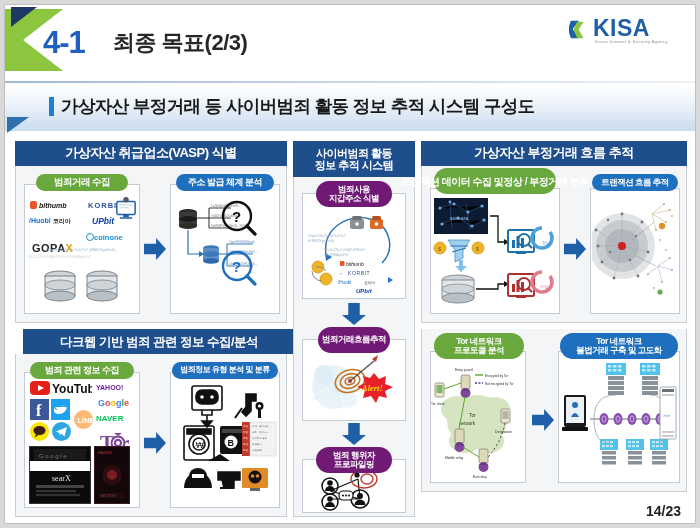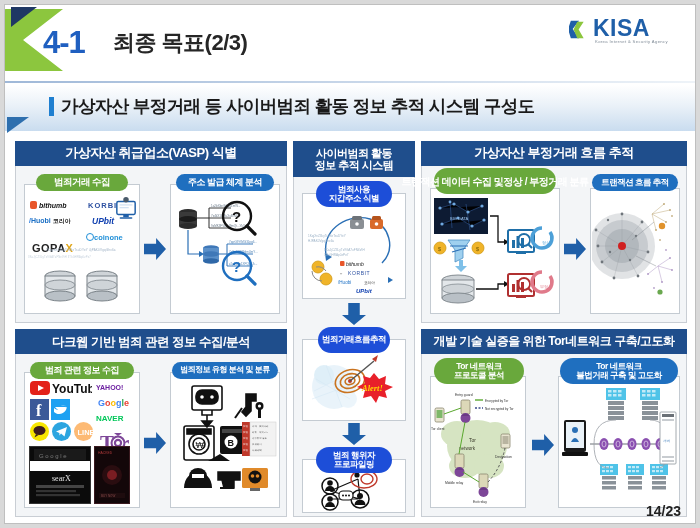--- a/index.html
+++ b/index.html
@@ -88,21 +88,21 @@
     position:absolute;background:#ffffff;border:1px solid #c4cbd2;
     box-sizing:border-box;
   }
   .pill{
     position:absolute;border-radius:999px;color:#fff;font-weight:bold;
     text-align:center;display:flex;align-items:center;justify-content:center;
     line-height:1.1;letter-spacing:-.5px;z-index:4;white-space:nowrap;
   }
   .pill.green{background:#69a83c;}
   .pill.blue{background:#1f6fbf;}
-  .pill.orange{background:#1d4ed8;}
+  .pill.orange{background:#701a75;}
 
   
   .arr-r{position:absolute;background:#1f5fa8;
     clip-path:polygon(0% 26%,55% 26%,55% 0%,100% 50%,55% 100%,55% 74%,0% 74%);}
   .arr-d{position:absolute;background:#1f5fa8;
     clip-path:polygon(26% 0%,74% 0%,74% 55%,100% 55%,50% 100%,0% 55%,26% 55%);}
 
   
   .logo{position:absolute;font-weight:bold;white-space:nowrap;}
   .sq{position:absolute;box-sizing:border-box;}
@@ -241,21 +241,21 @@
 
             <circle cx="62" cy="70" r="14" fill="none" stroke="#1f6fbf" stroke-width="2.4"></circle>
             <path d="M72 80 L80 88" stroke="#1f6fbf" stroke-width="3.2" stroke-linecap="round"></path>
             <text x="57" y="76" font-size="15" font-weight="bold" fill="#1f6fbf">?</text>
           </svg>
         </div>
       </div>
     </div>
 
     <div class="panel" style="left:10px;top:196px;width:272px;height:188px;">
-      <div class="panel-hd" style="width:100%;height:25px;font-size:12.5px;">다크웹 기반 범죄 관련 정보 수집/분석</div>
+      <div class="panel-hd" style="width:100%;height:25px;font-size:12.5px;margin-left:8px;">다크웹 기반 범죄 관련 정보 수집/분석</div>
       <div class="panel-bd" style="width:100%;height:163px;">
 
         <div class="sbox" style="left:8px;top:18px;width:116px;height:136px;"></div>
         <div class="pill green" style="left:14px;top:8px;width:104px;height:17px;font-size:9px;">범죄 관련 정보 수집</div>
 
         <div class="fig" style="left:14px;top:26px;">
           <svg width="62" height="17" viewBox="0 0 62 17">
             <rect x="0" y="1" width="20" height="14" rx="4" fill="#e32119"></rect>
             <path d="M8 5 L14 8 L8 11 Z" fill="#fff"></path>
             <text x="22" y="13" font-size="12" font-weight="bold" fill="#0f0f0f" font-family="Liberation Sans">YouTube</text>
@@ -287,21 +287,21 @@
           <svg width="19" height="19" viewBox="0 0 19 19">
               <ellipse cx="9.5" cy="8.5" rx="6" ry="4.6" fill="#3c1e1e"></ellipse>
               <path d="M6 12 l-1.5 3.5 l4 -2.6 z" fill="#3c1e1e"></path>
             </svg>
         </div>
         <div class="fig" style="left:36px;top:68px;width:19px;height:19px;border-radius:50%;background:#2ca5e0;">
           <svg width="19" height="19" viewBox="0 0 19 19">
               <path d="M4 9.5 L15 5 L12.5 14.5 L9 11.5 L7.5 13.5 L7.4 11 Z" fill="#fff"></path>
             </svg>
         </div>
-        <div class="fig" style="left:58px;top:68px;width:19px;height:19px;border-radius:50%;background:#fdba74;text-align:center;">
+        <div class="fig" style="left:58px;top:56px;width:19px;height:19px;border-radius:50%;background:#fdba74;text-align:center;">
           <svg width="19" height="19" viewBox="0 0 19 19">
               <text x="3.5" y="13" font-size="7.5" font-weight="bold" fill="#fff" font-family="Liberation Sans">LINE</text>
             </svg>
         </div>
 
         <div class="fig" style="left:84px;top:74px;">
           <svg width="36" height="28" viewBox="0 0 36 28">
             <text x="0" y="22" font-size="21" font-weight="bold" fill="#7d4698" font-family="Liberation Serif">T</text>
             <text x="20" y="22" font-size="21" font-weight="bold" fill="#7d4698" font-family="Liberation Serif">r</text>
             <circle cx="18" cy="15" r="7.5" fill="#7d4698"></circle>
@@ -686,21 +686,20 @@
                 <circle cx="74" cy="54" r=".9"></circle>
                 <circle cx="62" cy="92" r=".9"></circle>
             </g>
             <path d="M40 44 L62 26 M44 60 L64 70" stroke="#8b9197" stroke-width=".5" fill="none"></path>
           </svg>
         </div>
       </div>
     </div>
 
     <div class="panel" style="left:416px;top:196px;width:266px;height:188px;">
-      <div class="panel-hd" style="width:100%;height:25px;font-size:12px;">개발 기술 실증을 위한 Tor네트워크 구축/고도화</div>
       <div class="panel-bd" style="width:100%;height:163px;">
 
         <div class="sbox" style="left:8px;top:22px;width:96px;height:132px;"></div>
         <div class="pill green" style="left:12px;top:4px;width:90px;height:26px;font-size:8.5px;flex-direction:column;">
           <span>Tor 네트워크</span>
           <span>프로토콜 분석</span>
         </div>
 
         <div class="fig" style="left:9px;top:30px;width:94px;height:122px;">
           <svg viewBox="0 0 94 122" width="94" height="122">

